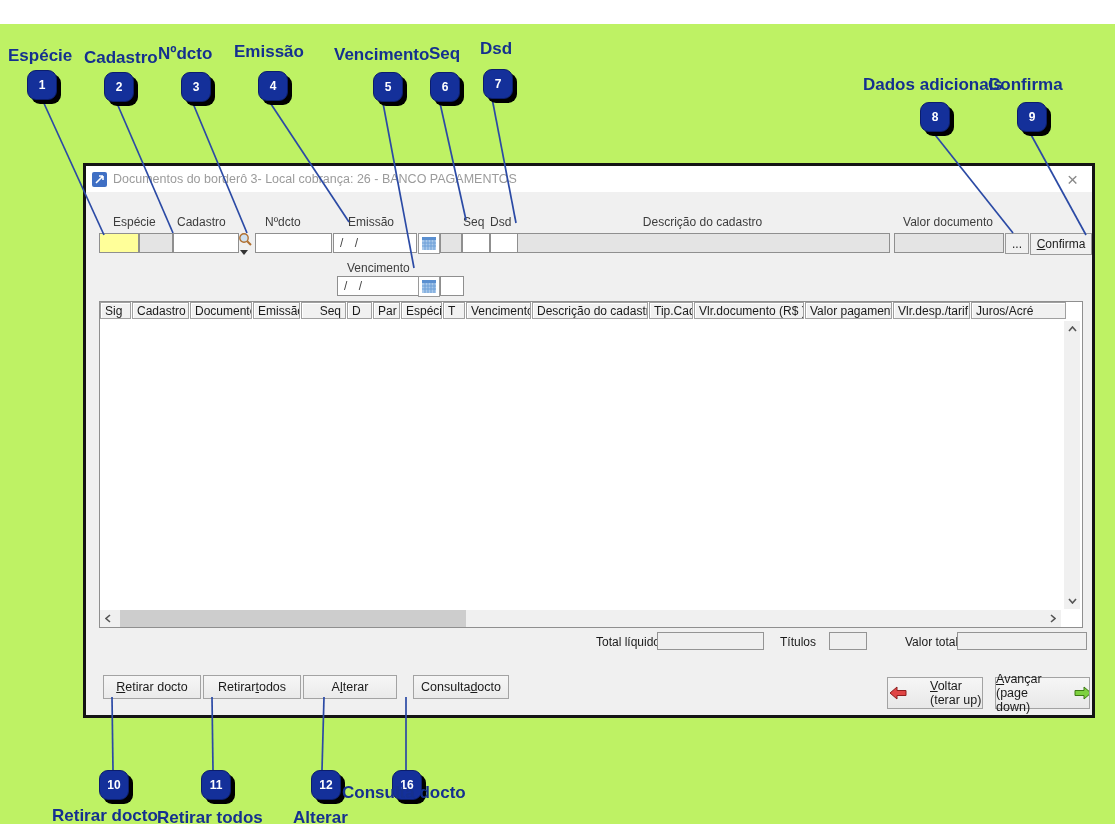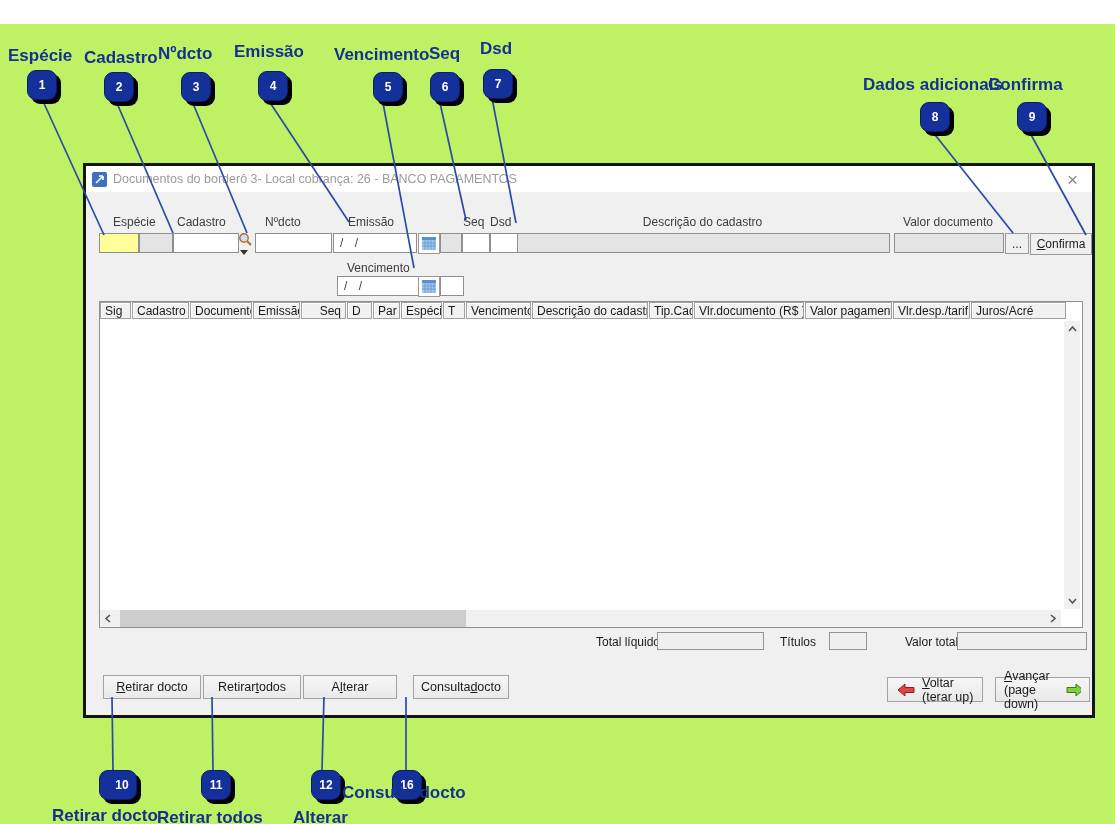--- a/index.html
+++ b/index.html
@@ -50,23 +50,23 @@
   #hthumb{position:absolute;left:20px;top:0;width:346px;height:17px;background:#cdcdcd;}
 
   
   .total-label{position:absolute;font-size:12px;color:#1a1a1a;white-space:nowrap;}
   .total-field{position:absolute;height:16px;background:#efefef;border:1px solid #949494;}
 
   
   .btn{position:absolute;height:22px;background:linear-gradient(#f6f6f6,#eaeaea);
     border:1px solid #a3a3a3;font-size:12.5px;color:#1a1a1a;display:flex;
     align-items:center;justify-content:center;font-family:"Liberation Sans",sans-serif;}
-  .nav-btn{position:absolute;height:25px;background:linear-gradient(#f6f6f6,#e8e8e8);
-    border:1px solid #a3a3a3;display:flex;align-items:center;gap:6px;
-    font-size:12.5px;color:#1a1a1a;padding:0 8px;box-sizing:border-box;}
+  .nav-btn{position:absolute;height:32px;background:linear-gradient(#f6f6f6,#e8e8e8);
+    border:1px solid #a3a3a3;display:flex;align-items:center;gap:22px;
+    font-size:12.5px;color:#1a1a1a;padding:0 0;box-sizing:border-box;}
   .nav-text{display:flex;flex-direction:column;line-height:14px;text-align:left;}
   u{text-decoration:underline;}
 </style>
 </head>
 <body>
 
 <div id="canvas">
 
   <svg id="lines" width="1115" height="824">
     <g stroke="#2b4aa5" stroke-width="1.7" fill="none">
@@ -99,21 +99,21 @@
   <div class="badge" style="left:27px;top:46px;">1</div>
   <div class="badge" style="left:104px;top:48px;">2</div>
   <div class="badge" style="left:181px;top:48px;">3</div>
   <div class="badge" style="left:258px;top:47px;">4</div>
   <div class="badge" style="left:373px;top:48px;">5</div>
   <div class="badge" style="left:430px;top:48px;">6</div>
   <div class="badge" style="left:483px;top:45px;">7</div>
   <div class="badge" style="left:920px;top:78px;">8</div>
   <div class="badge" style="left:1017px;top:78px;">9</div>
 
-  <div class="badge" style="left:99px;top:746px;padding-left:8px;">10</div>
+  <div class="badge" style="left:99px;top:746px;">10</div>
   <div class="badge" style="left:201px;top:746px;">11</div>
   <div class="badge" style="left:311px;top:746px;">12</div>
   <div class="badge" style="left:392px;top:746px;">16</div>
   <div class="callout-label" style="left:52px;top:782px;">Retirar docto</div>
   <div class="callout-label" style="left:157px;top:784px;">Retirar todos</div>
   <div class="callout-label" style="left:293px;top:784px;">Alterar</div>
   <div class="callout-label" style="left:342px;top:759px;">Consulta docto</div>
 
   <div id="win">
     <div id="titlebar">

